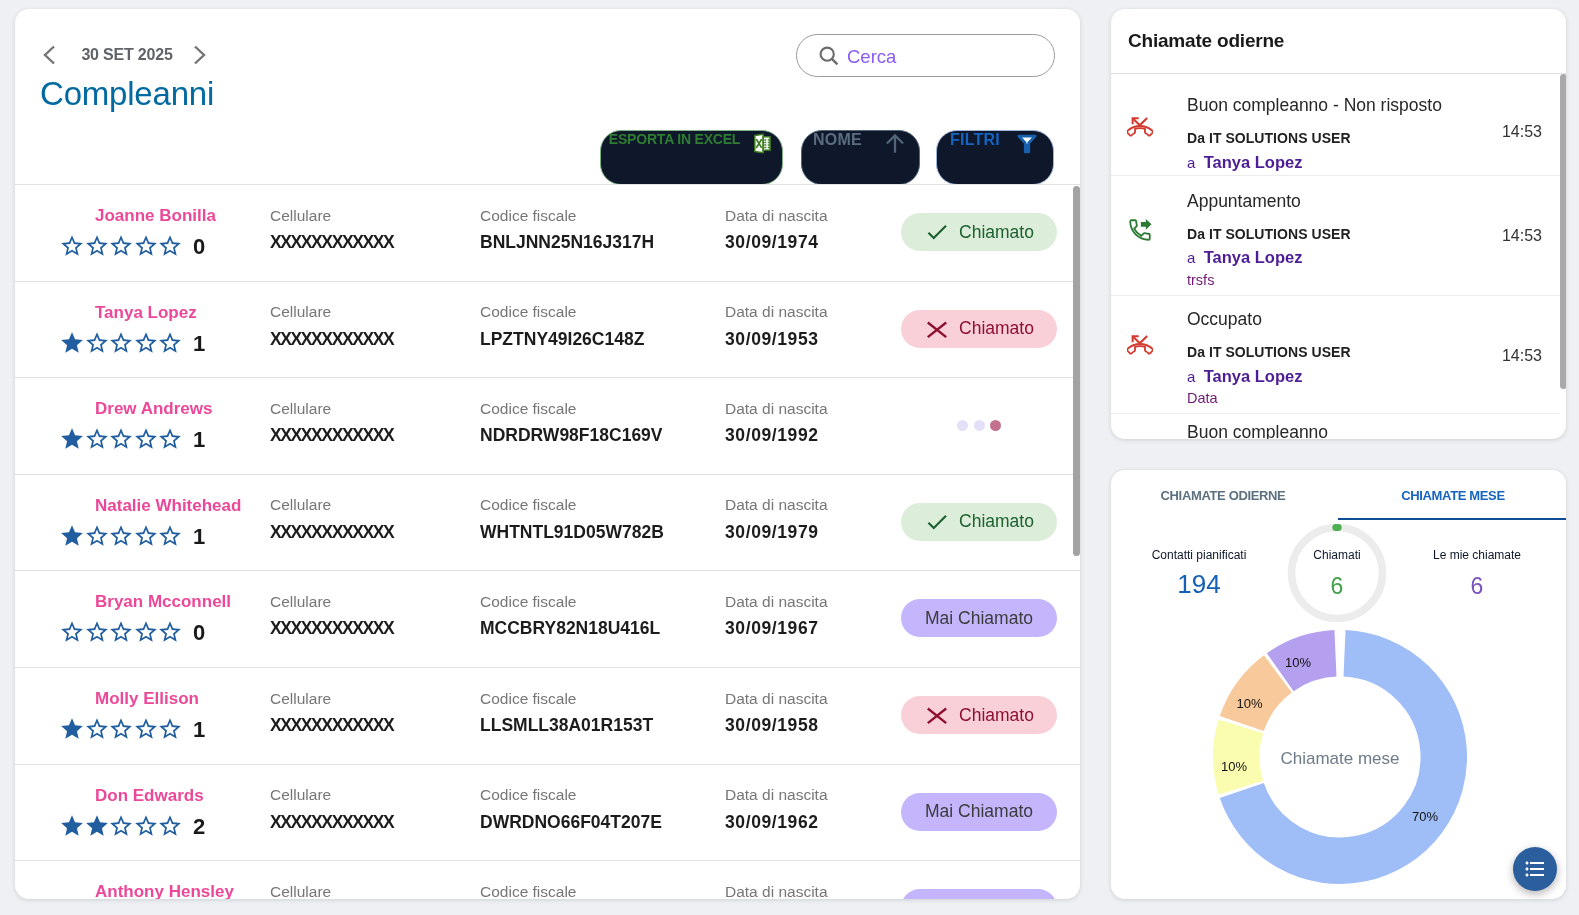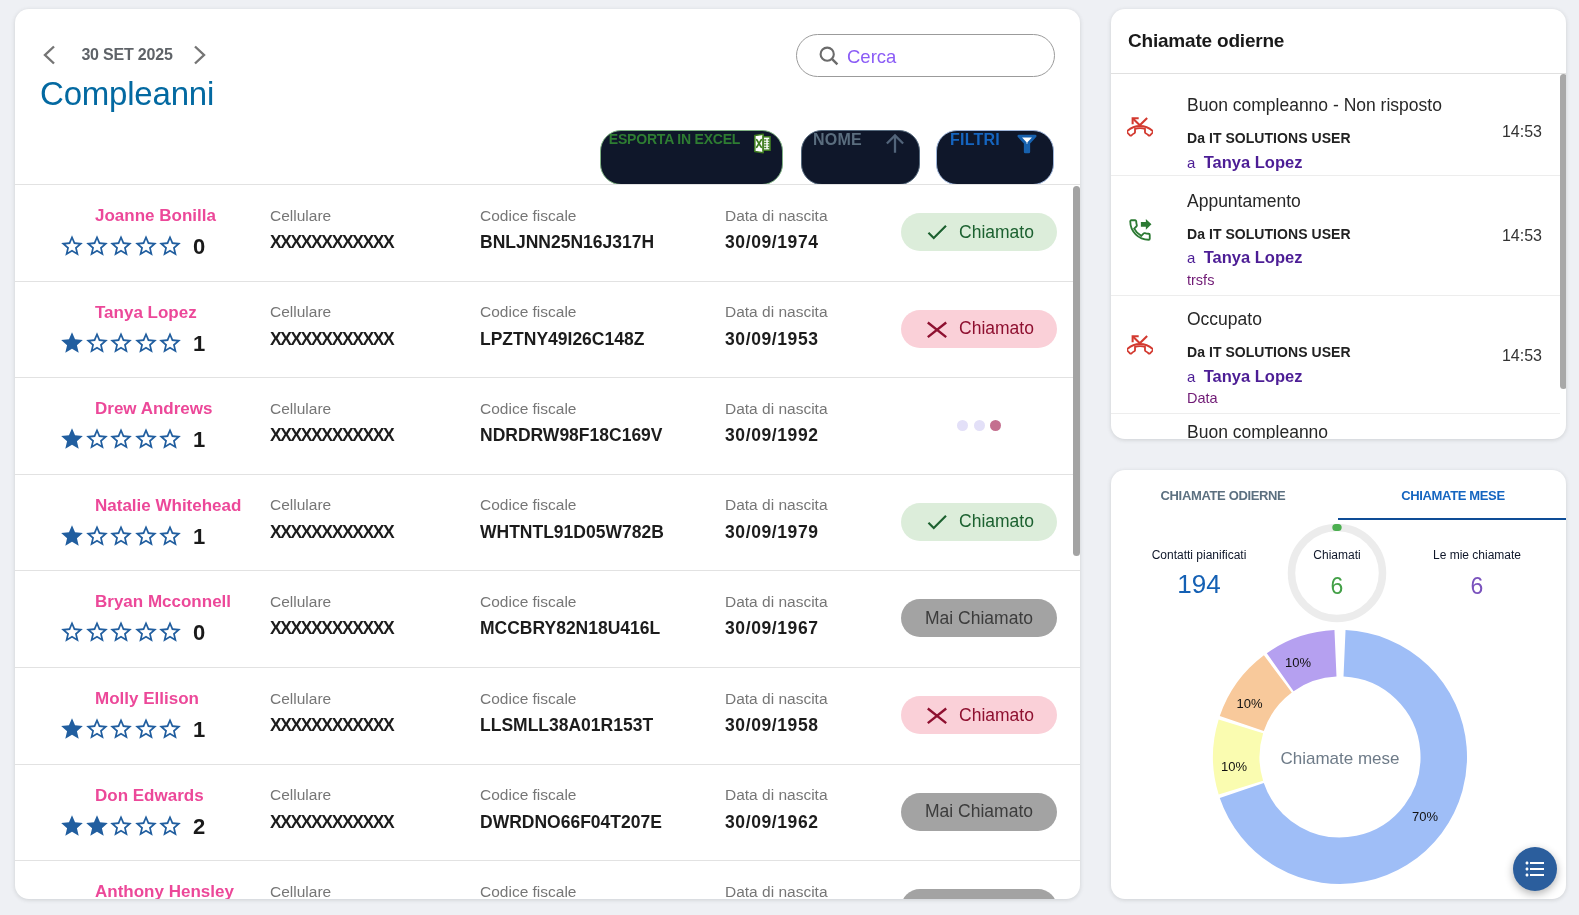--- a/index.html
+++ b/index.html
@@ -27,21 +27,21 @@
   .row { position:absolute; left:0; width:1065px; height:97px; border-top:1px solid #e2e2e2; }
   .rname { left:44px; top:21px; font-size:17px; font-weight:700; color:#ec4899;margin-left:36px; }
   .stars { left:44px; top:48px; display:flex; }
   .rnum { left:178px; top:50px; font-size:22px; font-weight:700; color:#1a1a1a; line-height:24px; }
   .lbl { font-size:15.5px; color:#767676; top:21.5px; }
   .val { font-size:17.5px; font-weight:700; color:#1c1c1c; top:47px; white-space:nowrap; }
   .c1 { left:255px; } .c2 { left:465px; } .c3 { left:676px;margin-left:34px; }
   .chip { left:886px; top:28px; width:156px; height:38px; border-radius:19px; display:flex; align-items:center; justify-content:center; font-size:17.5px; }
   .chipG { background:#dcedda; color:#1c6130; }
   .chipR { background:#fad0d8; color:#8e1030; }
-  .chipN { background:#a3a3a3; color:#3c3c3c; }
+  .chipN { background:#c4b5fd; color:#3c3c3c; }
   .chip svg { margin-right:9px; }
   .dots { left:886px; top:28px; width:156px; height:38px; display:flex; align-items:center; justify-content:center; }
   .dots i { width:11px; height:11px; border-radius:50%; margin:0 2.8px; background:#e3e0f8; }
   .dots i.act { background:#c4708f; }
   .sbar { position:absolute; border-radius:3.5px; background:#a3a3a3; }
 
   
   .rtHead { left:17px; top:21px; font-size:19px; font-weight:700; color:#1a1a1a; letter-spacing:-.2px; }
   .hdiv { position:absolute; left:0; width:455px; height:1px; background:#e0e0e0; }
   .idiv { position:absolute; left:0; width:449px; height:1px; background:#ededed; }

